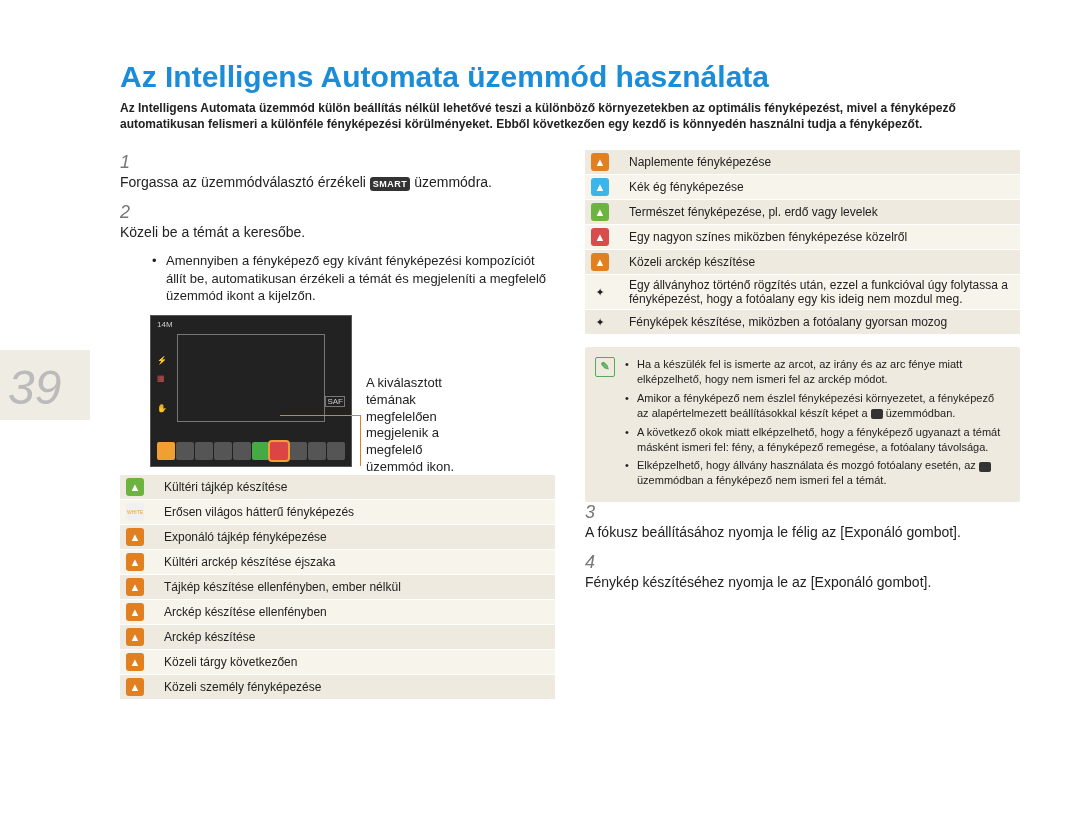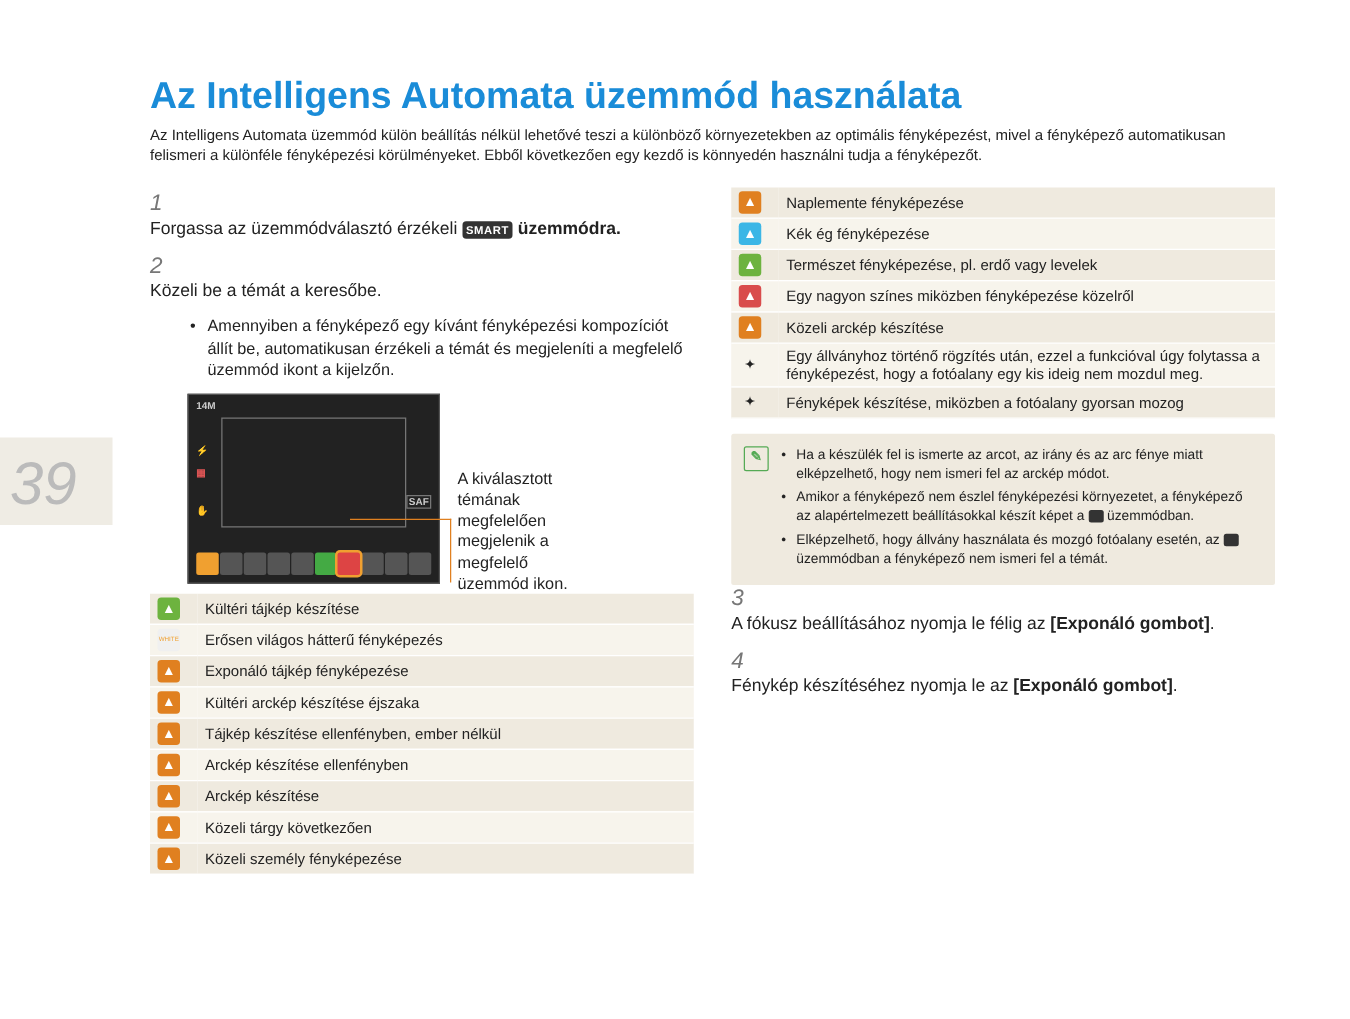--- a/index.html
+++ b/index.html
@@ -1,31 +1,31 @@
 <!DOCTYPE html>
 <html><head>
 <meta charset="utf-8">
 <style>
   body { margin:0; font-family:Arial,Helvetica,sans-serif; background:#fff; color:#222; width:1080px; }
   .page { position:relative; padding:60px 60px 40px 120px; }
   .page-title { color:#1a8cd8; font-size:30px; font-weight:bold; margin-bottom:6px; }
-  .intro { font-size:12px; line-height:1.35; margin-bottom:14px; }
+  .intro { font-size:12px; line-height:1.35; margin-bottom:14px;font-weight:bold; }
   .columns { display:flex; gap:30px; }
   .col { flex:1; min-width:0; }
   .big-pagenum { position:absolute; left:8px; top:360px; font-size:48px; color:#bbb; font-style:italic; font-weight:300; }
   .pagenum-bg { position:absolute; left:0; top:350px; width:90px; height:70px; background:#efece4; }
   .step { margin:6px 0 10px 0; }
   .step-num { font-style:italic; color:#777; font-size:18px; margin-right:8px; display:inline-block; width:18px; vertical-align:top; }
   .step-text { display:inline-block; width:calc(100% - 30px); font-size:14px; line-height:1.35; vertical-align:top; }
-  .step-text b { font-weight:bold; }
+  .step-text b { font-weight:normal; }
   ul.bullets { margin:4px 0 10px 32px; padding:0; }
   ul.bullets li { font-size:13px; line-height:1.35; list-style:none; position:relative; padding-left:14px; }
   ul.bullets li::before { content:"•"; position:absolute; left:0; top:0; }
   .camera-box { margin:8px 0 8px 30px; position:relative; width:330px; }
-  .screen { width:200px; height:150px; background:#222; border:1px solid #555; position:relative;font-weight:bold; }
+  .screen { width:200px; height:150px; background:#222; border:1px solid #555; position:relative; }
   .screen-inner { position:absolute; top:18px; left:26px; right:26px; bottom:44px; border:1px solid #777; }
   .screen-badge { position:absolute; font-size:8px; color:#ccc; }
   .mode-row { position:absolute; bottom:6px; left:6px; right:6px; display:flex; gap:1px; }
   .mode-row .m { width:18px; height:18px; background:#555; border-radius:2px; }
   .mode-row .m.active { box-shadow:0 0 0 2px #f0a030; z-index:2; }
   .mode-row .orange { background:#f0a030; }
   .leader { position:absolute; left:130px; top:100px; width:80px; height:50px; border-top:1px solid #e08020; border-right:1px solid #e08020; }
   .callout { position:absolute; left:216px; top:60px; font-size:13px; line-height:1.3; width:110px; }
   table.icon-table { border-collapse:collapse; width:100%; margin:4px 0; }
   table.icon-table tr { }
@@ -167,20 +167,21 @@
               <td>Fényképek készítése, miközben a fotóalany gyorsan mozog</td>
             </tr>
           </tbody>
         </table>
 
       <div class="note-box">
         <div class="note-icon">✎</div>
         <ul id="notes">
             <li>Ha a készülék fel is ismerte az arcot, az irány és az arc fénye miatt elképzelhető, hogy nem ismeri fel az arckép módot.</li>
             <li>Amikor a fényképező nem észlel fényképezési környezetet, a fényképező az alapértelmezett beállításokkal készít képet a <span class="inline-icon"></span> üzemmódban.</li>
+            <li>A következő okok miatt elképzelhető, hogy a fényképező ugyanazt a témát másként ismeri fel: fény, a fényképező remegése, a fotóalany távolsága.</li>
             <li>Elképzelhető, hogy állvány használata és mozgó fotóalany esetén, az <span class="inline-icon"></span> üzemmódban a fényképező nem ismeri fel a témát.</li>
           </ul>
       </div>
 
       <div class="step" style="margin-top:0">
         <span class="step-num">3</span>
         <span class="step-text">
           <span>A fókusz beállításához nyomja le félig az </span><b>[Exponáló gombot]</b><span>.</span>
         </span>
       </div>

